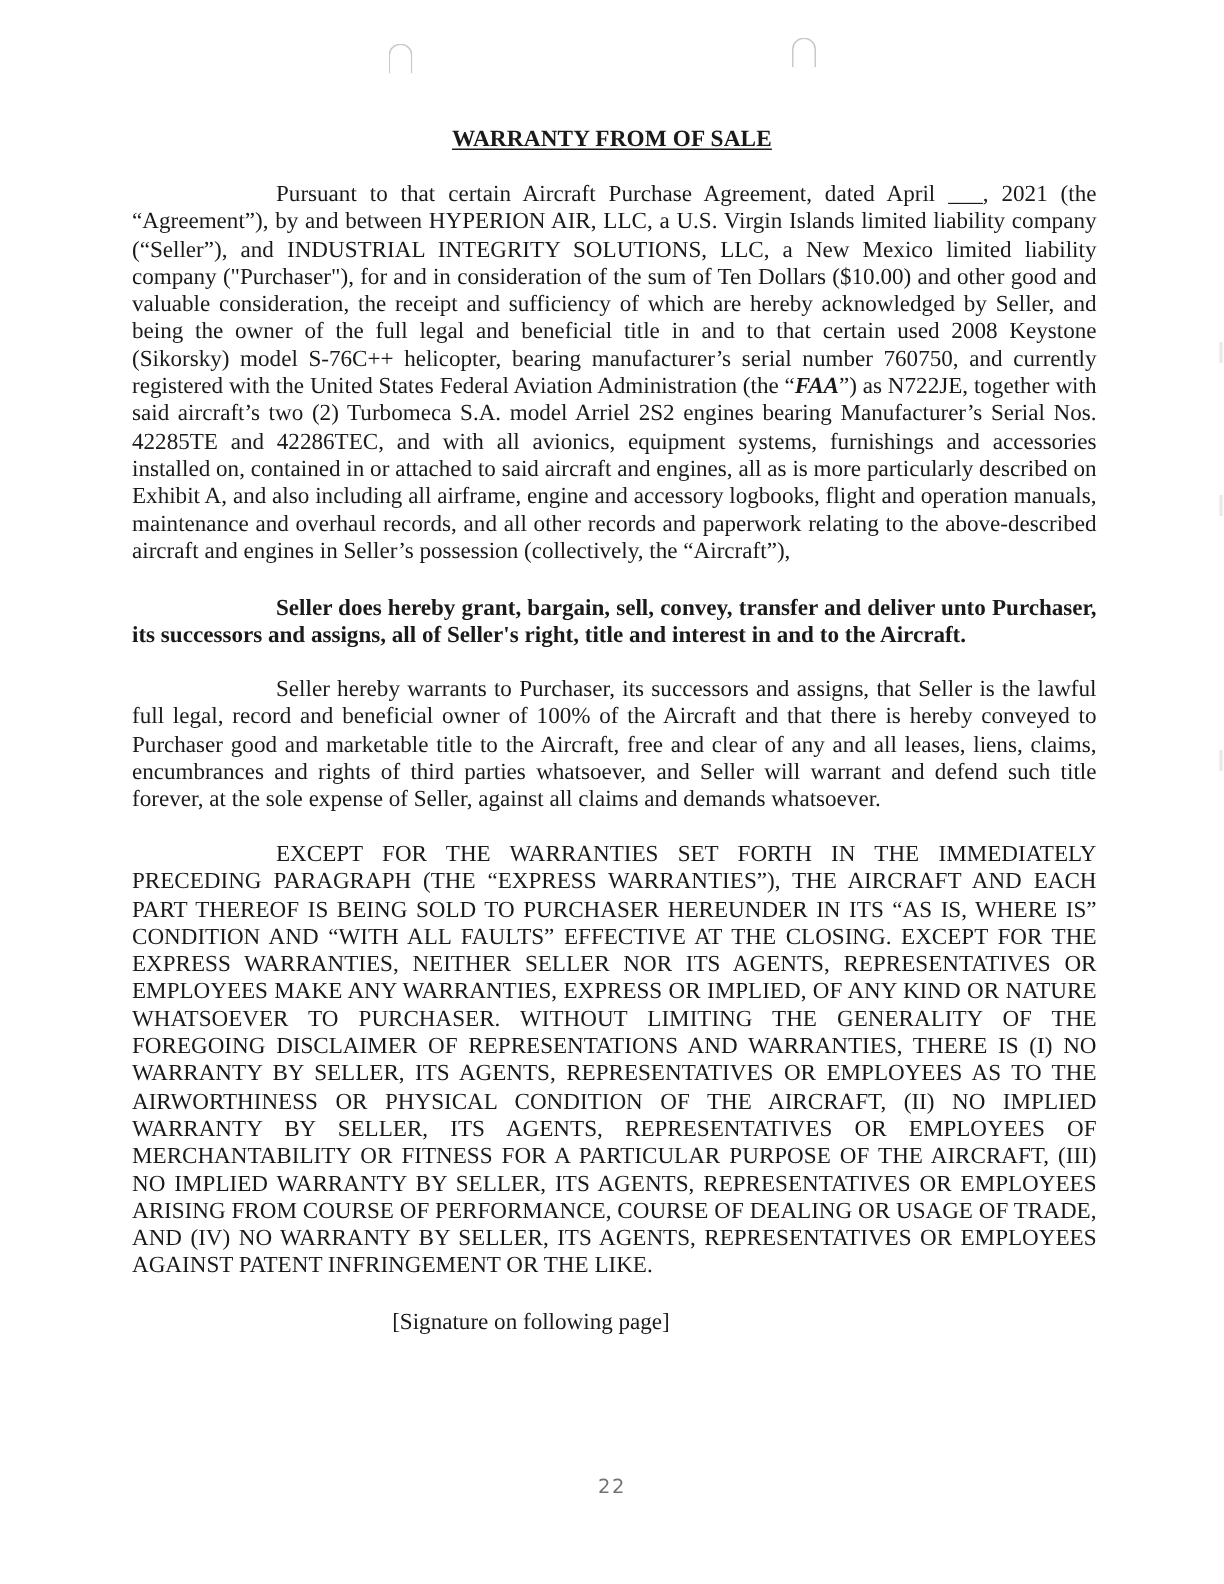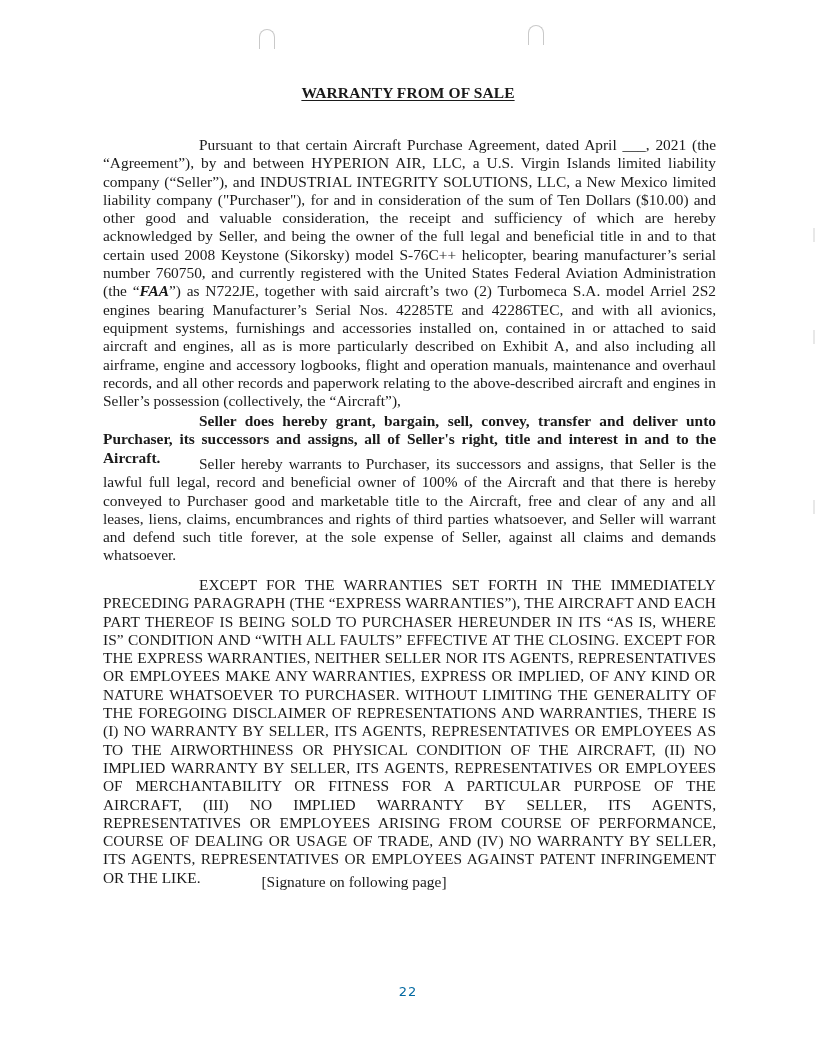--- a/index.html
+++ b/index.html
@@ -40,46 +40,46 @@
     }
     .body-text {
       position: absolute;
       left: 88px;
       width: 643px;
       font-size: 15.4px;
       line-height: 18.3px;
       text-align: justify;
     }
     .body-text p {
-      margin: 15px;
+      margin: 0;
       text-indent: 96px;
       text-align: justify;
     }
     #para1 { top: 121px; }
     #para2 { top: 397px; font-weight: bold; }
-    #para3 { top: 440px; }
+    #para3 { top: 451px; }
     #para4 { top: 561px; }
     #para4 p { text-align: justify; }
     .signature-note {
       position: absolute;
       top: 873px;
       left: 0;
       width: 708px;
       text-align: center;
       font-size: 15.4px;
     }
     .page-number {
       position: absolute;
       top: 984px;
       left: 0;
       width: 816px;
       text-align: center;
       font-family: "DejaVu Sans", sans-serif;
       font-size: 13px;
-      color: #0369a1;
+      color: #737373;
       letter-spacing: 1px;
     }
     .margin-mark {
       position: absolute;
       left: 813px;
       width: 2px;
       background: #e8e8e8;
     }
     em.faa { font-weight: bold; font-style: italic; }
   </style>

